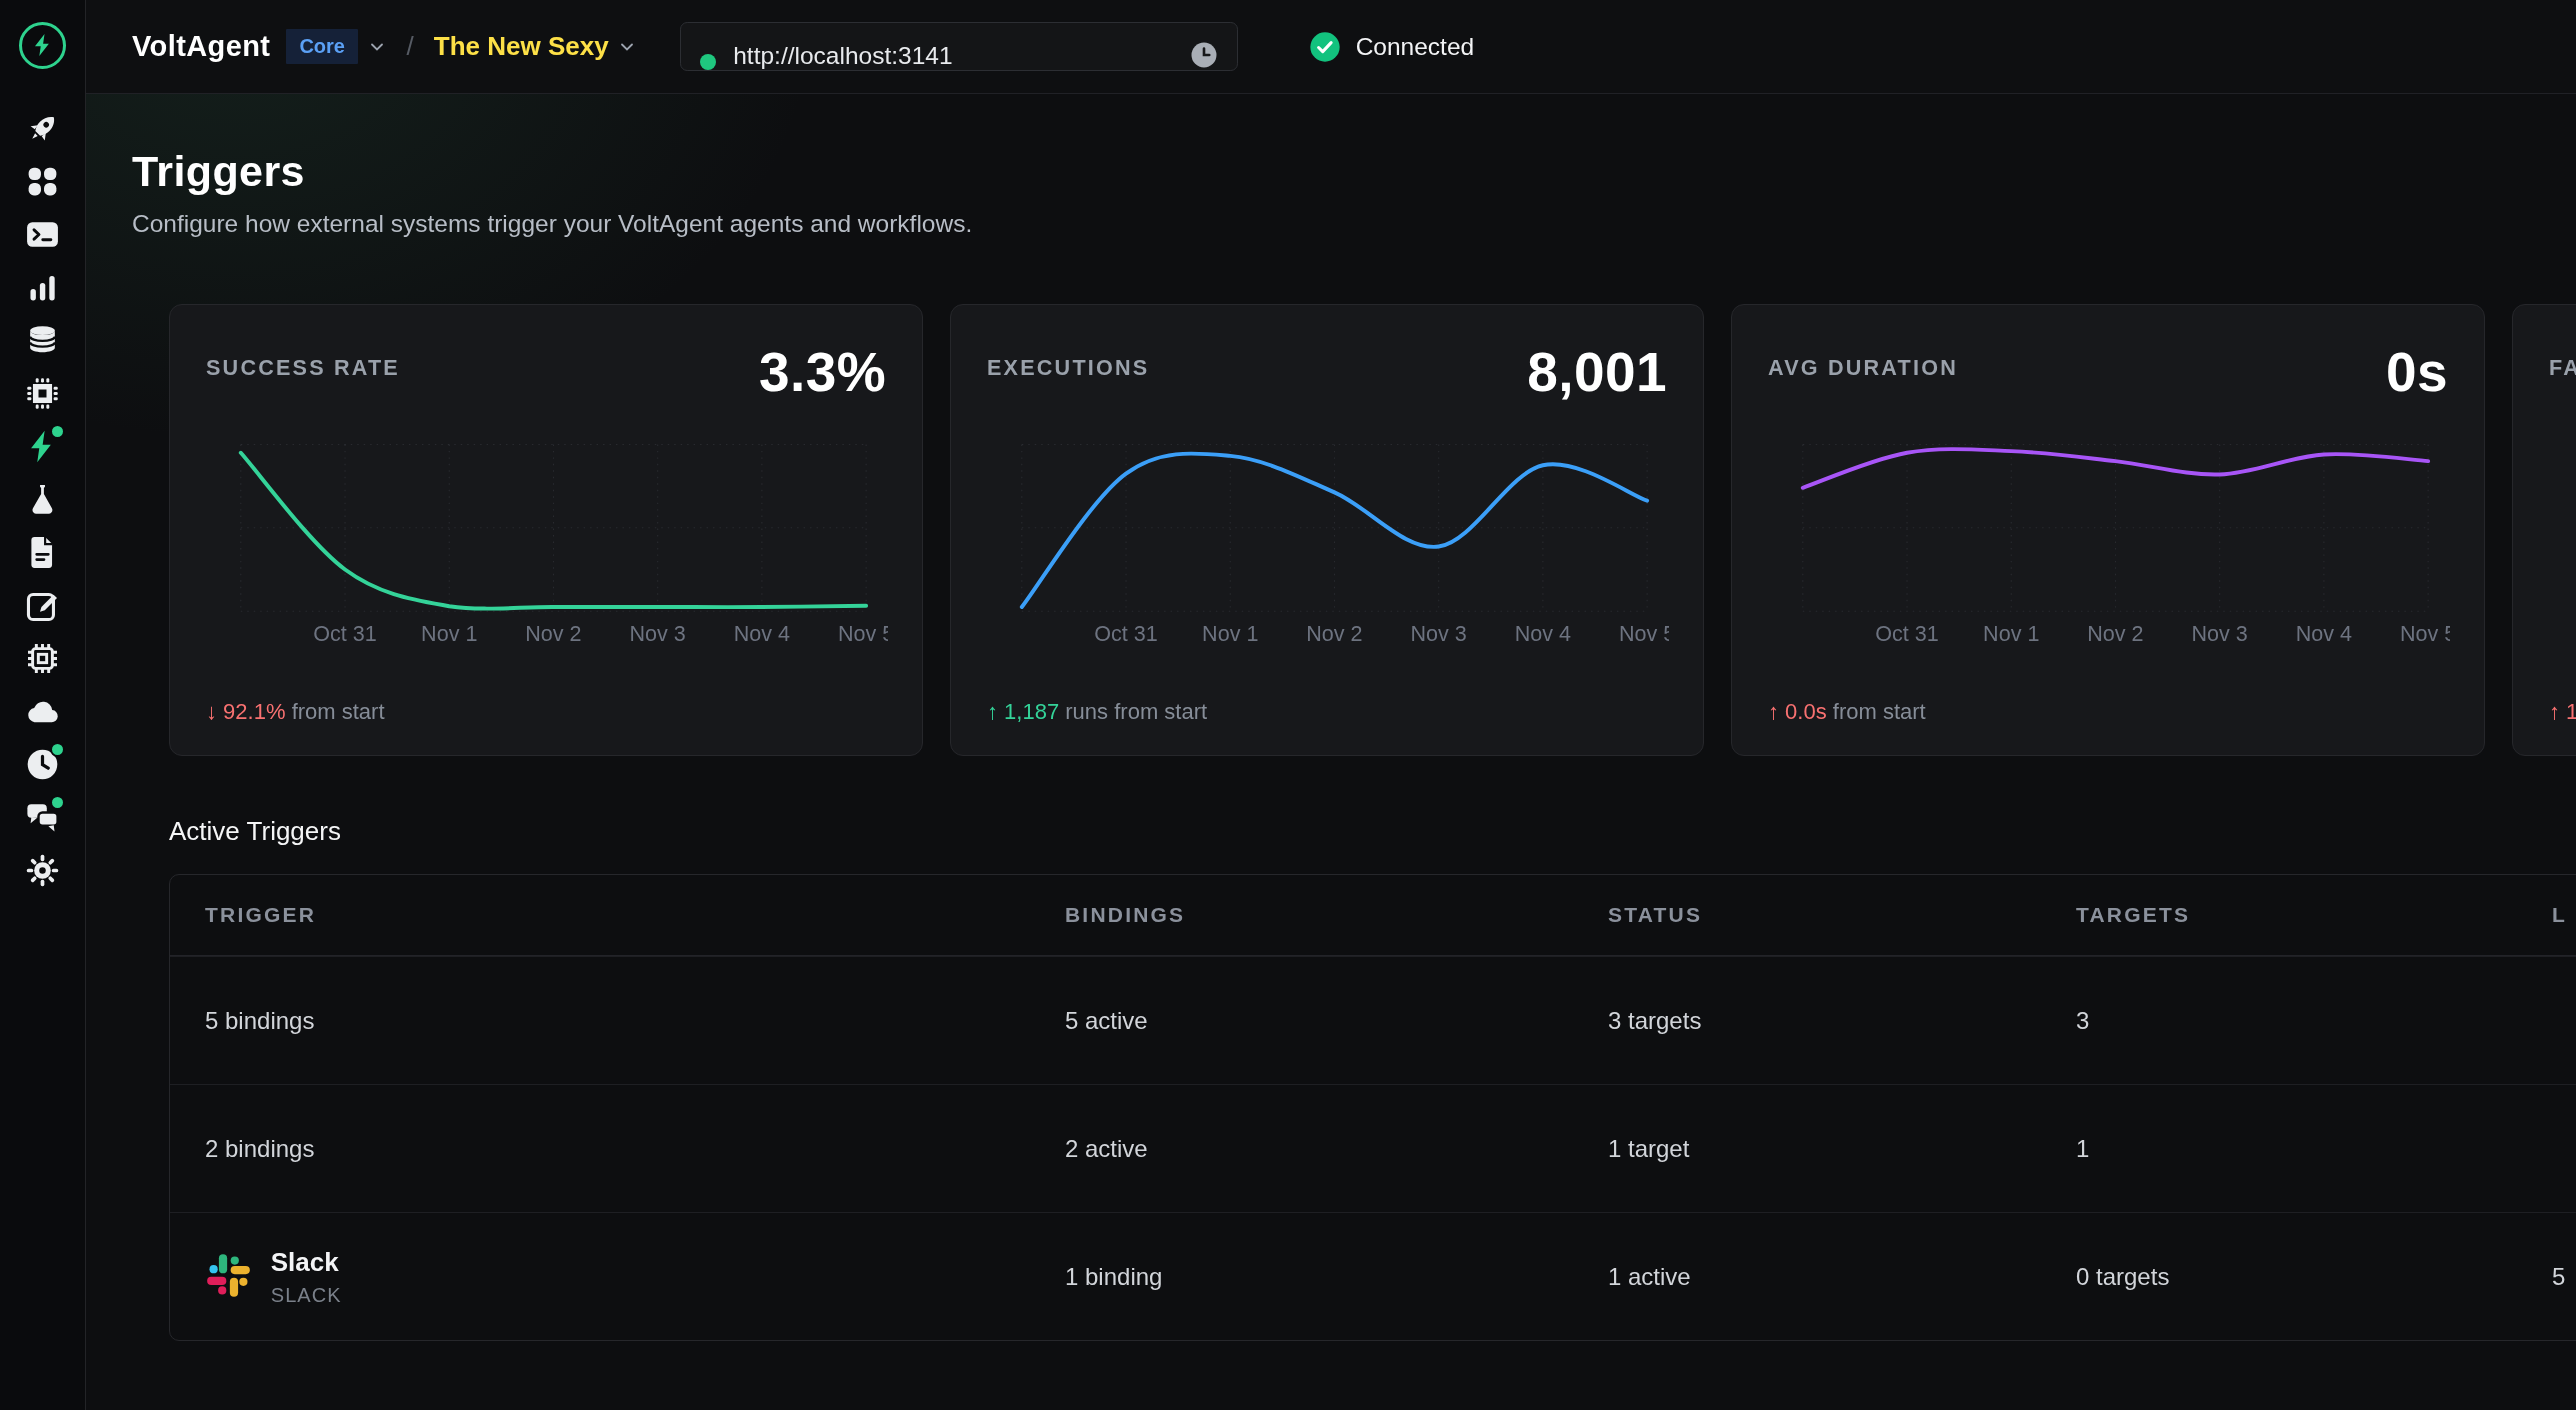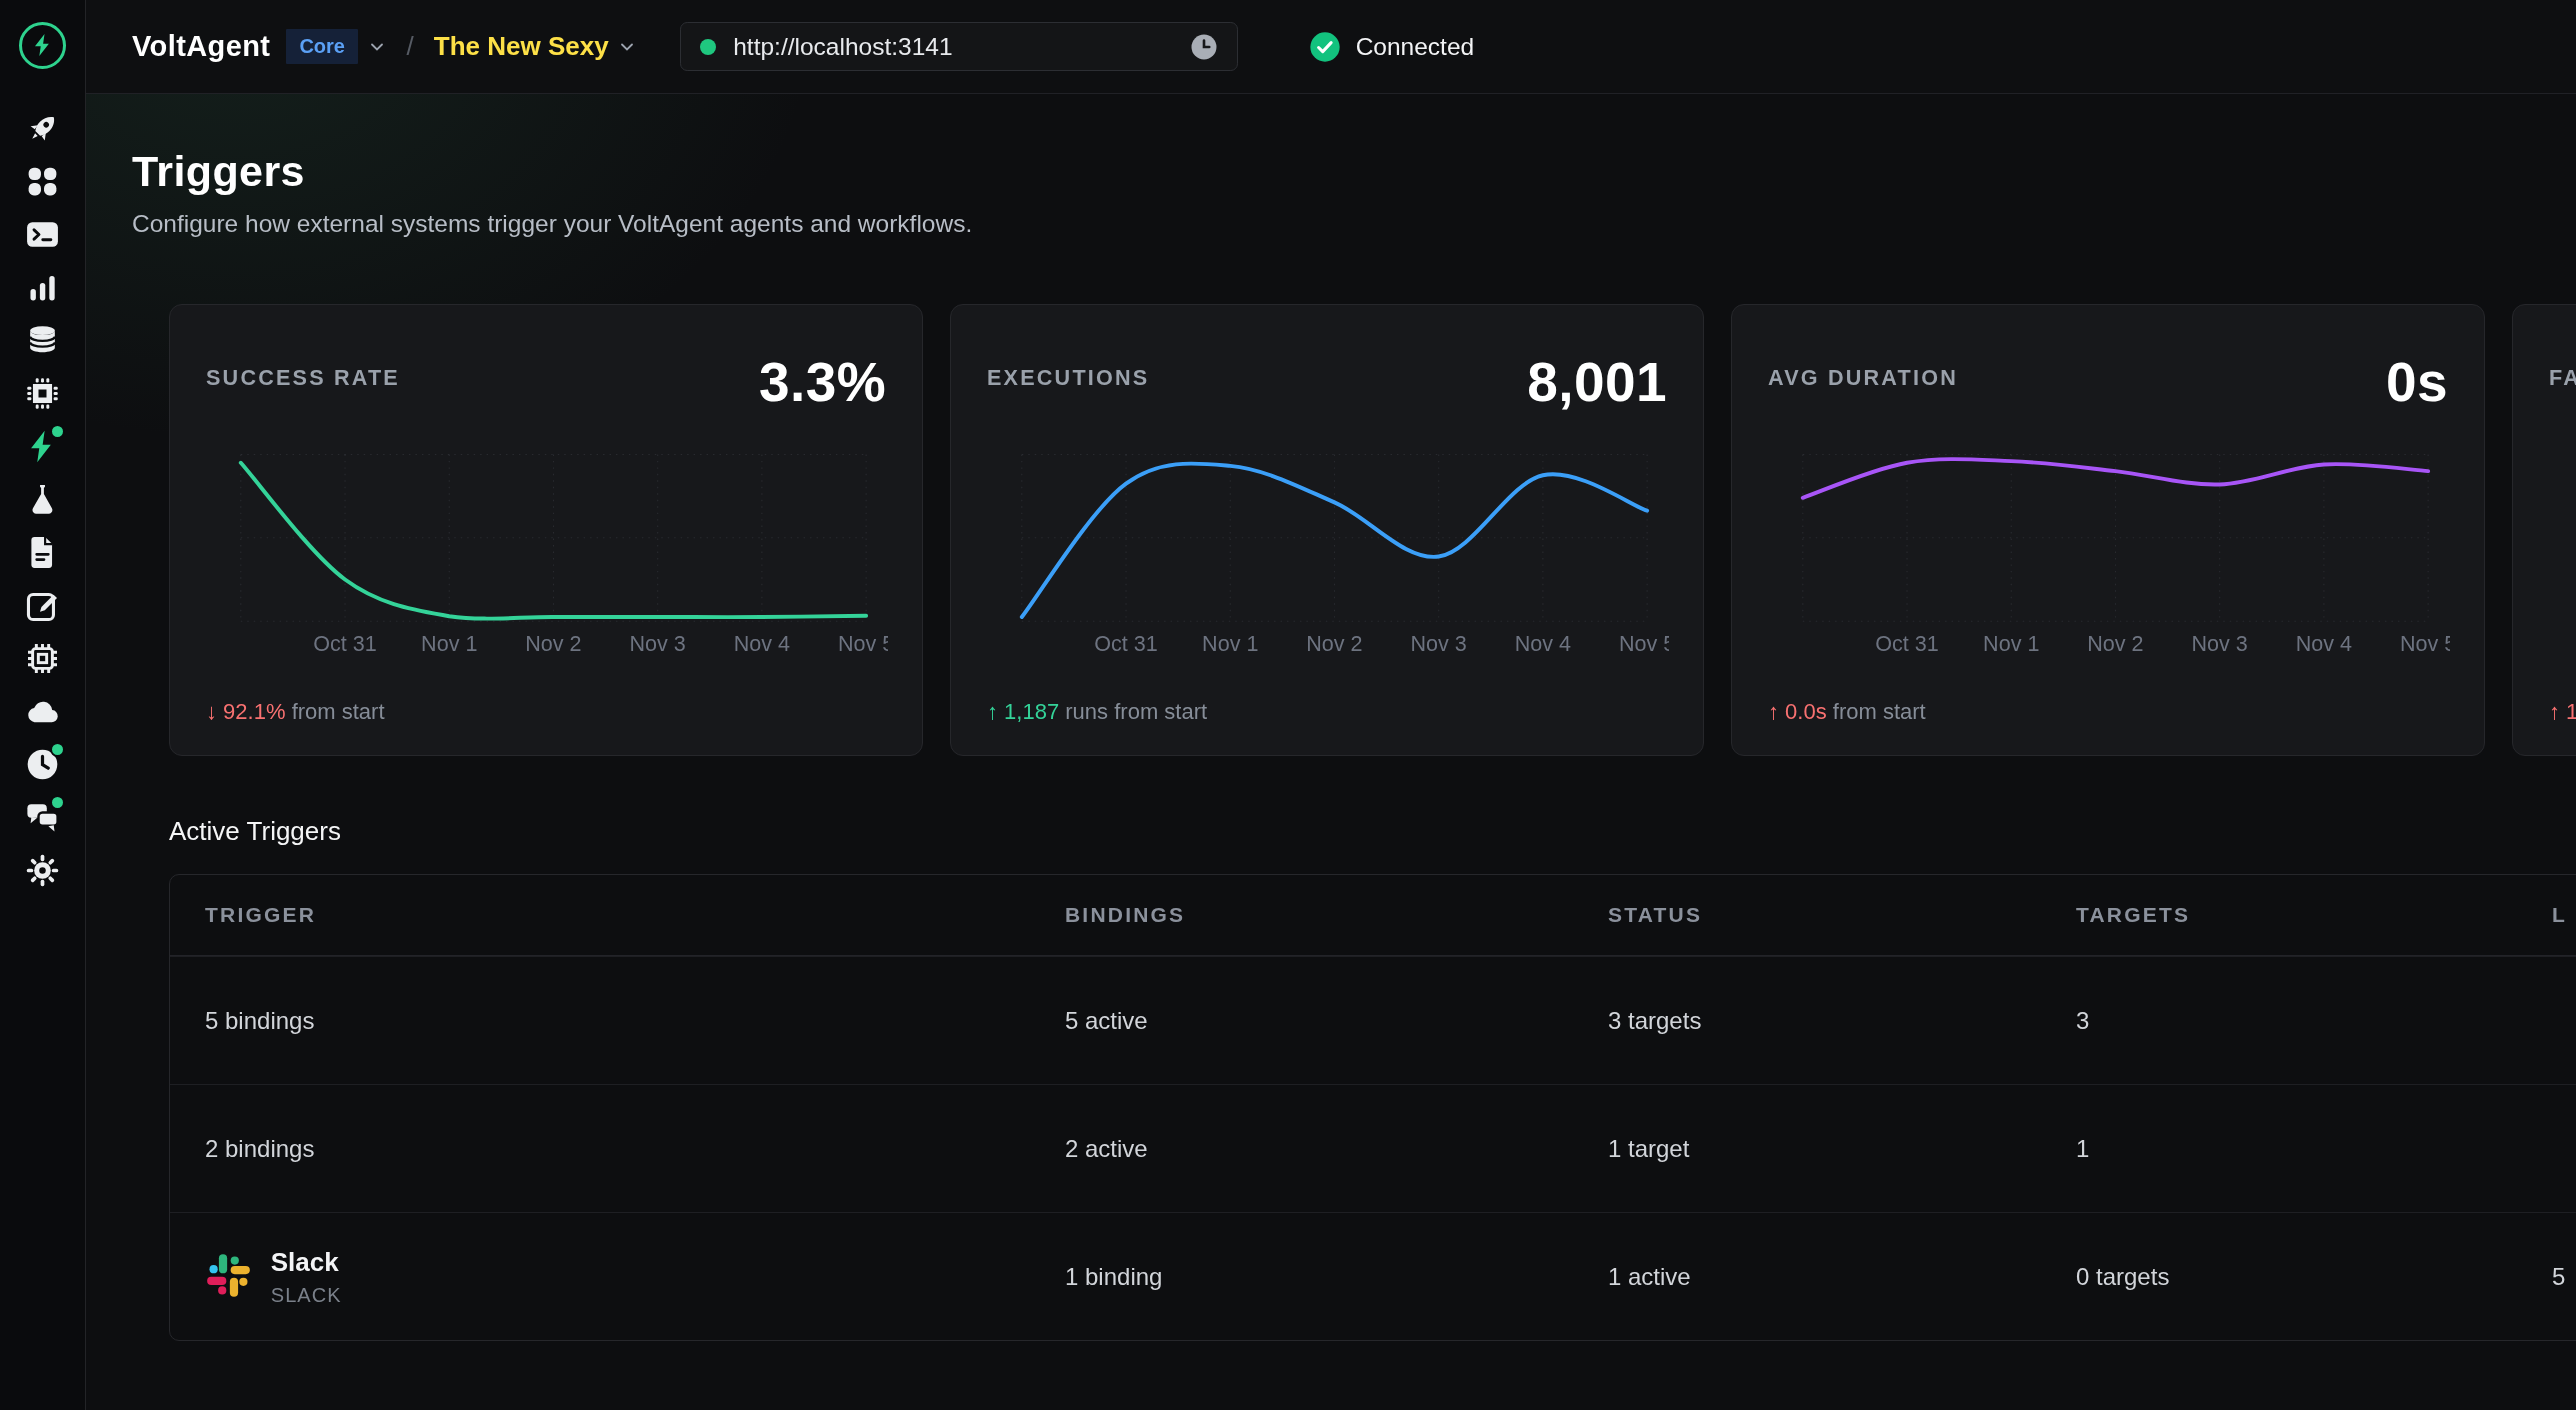--- a/index.html
+++ b/index.html
@@ -27,37 +27,37 @@
     display:flex; align-items:center; padding-left:46px; flex:0 0 94px; }
   .brand { font-size:29px; font-weight:700; color:#ffffff; letter-spacing:0.4px; }
   .core-badge { margin-left:16px; background:#152138; color:#5ba0f5; font-size:20px; font-weight:600;
     padding:5.8px 13px; border-radius:1px; cursor:pointer; }
   .chev { margin-left:8.6px; display:inline-flex; cursor:pointer; }
   .chev svg { width:20px; height:20px; }
   .sep { margin:0 20px; color:#565b64; font-size:26px; font-weight:300; }
   .project { display:flex; align-items:center; background:none; border:none; color:#fde047;
     font-size:26px; font-weight:600; font-family:inherit; cursor:pointer; }
   .url-box { margin-left:43px; width:558px; height:49px; background:#141517; border:0.7px solid #2c2e33;
-    border-radius:7.2px; display:flex; align-items:center; padding:0 18.7px; cursor:text; }
+    border-radius:7.2px; display:flex; align-items:flex-end; padding:0 18.7px; cursor:text; }
   .url-dot { width:16px; height:16px; border-radius:50%; background:#1fc77f; flex:0 0 16px; }
   .url-text { margin-left:17.3px; font-size:24.5px; color:#e8eaed; flex:1; }
   .url-clock { display:inline-flex; cursor:pointer; }
   .url-clock svg { width:30px; height:30px; }
   .connected { margin-left:71px; display:flex; align-items:center; gap:14.4px; font-size:24.5px; color:#f3f4f6; }
   .check svg { width:32px; height:32px; display:block; }
 
   
   .content { flex:1; padding:53px 0 0 46px; overflow:hidden;
     background:radial-gradient(935px 684px at 6% -6%, rgba(45,95,70,.22), rgba(45,95,70,0) 62%); }
   h1 { font-size:43px; font-weight:700; color:#ffffff; letter-spacing:0.4px; }
   .subtitle { margin-top:14.4px; font-size:24.5px; color:#b7bdc6; }
 
   .cards { display:flex; gap:27px; margin-top:66px; margin-left:37px; }
   .card { flex:0 0 754px; width:754px; height:452px; background:#17181b; border:0.7px solid #26272b;
-    border-radius:13px; padding:50px 36px; position:relative; }
+    border-radius:13px; padding:40px 36px; position:relative; }
   .card-head { display:flex; justify-content:space-between; align-items:flex-start; min-height:62px; }
   .card-label { font-size:21.6px; font-weight:600; color:#9aa1ab; letter-spacing:2.2px; margin-top:10px; }
   .card-value { font-size:55px; font-weight:700; color:#ffffff; line-height:1; letter-spacing:0.4px; }
   .card svg.chart { display:block; width:682px; height:230px; margin-top:13px; }
   .card-footer { position:absolute; left:36px; bottom:30px; font-size:22px; color:#868d98; }
   .card-footer .chg { font-weight:500; }
 
   .section-title { margin:60px 0 0 37px; font-size:26px; font-weight:400; color:#f5f6f7; }
   .table { margin:27px 0 0 37px; width:2853px; border:0.7px solid #26272b; border-radius:10px; overflow:hidden; }
   .t-head, .t-row { display:grid; grid-template-columns:860px 543px 468px 476px 471px; align-items:center; }

